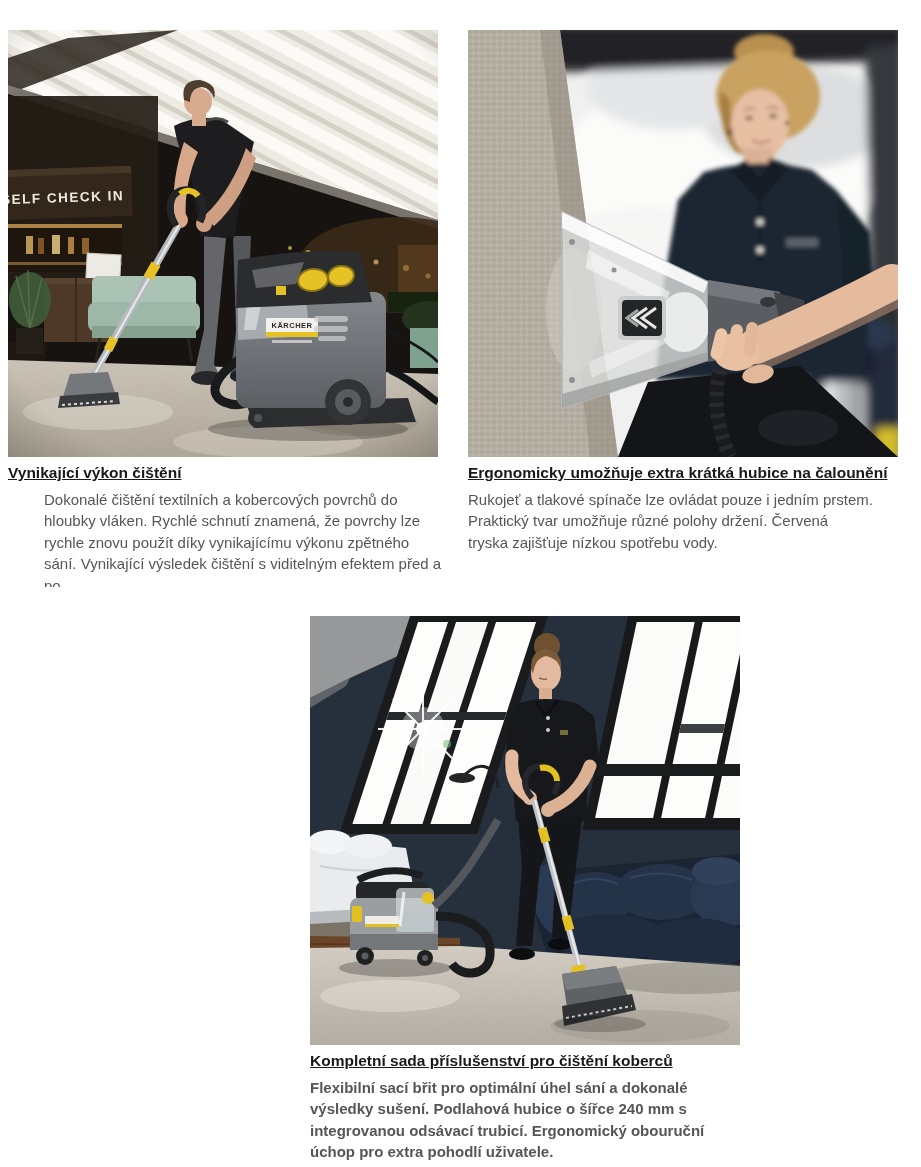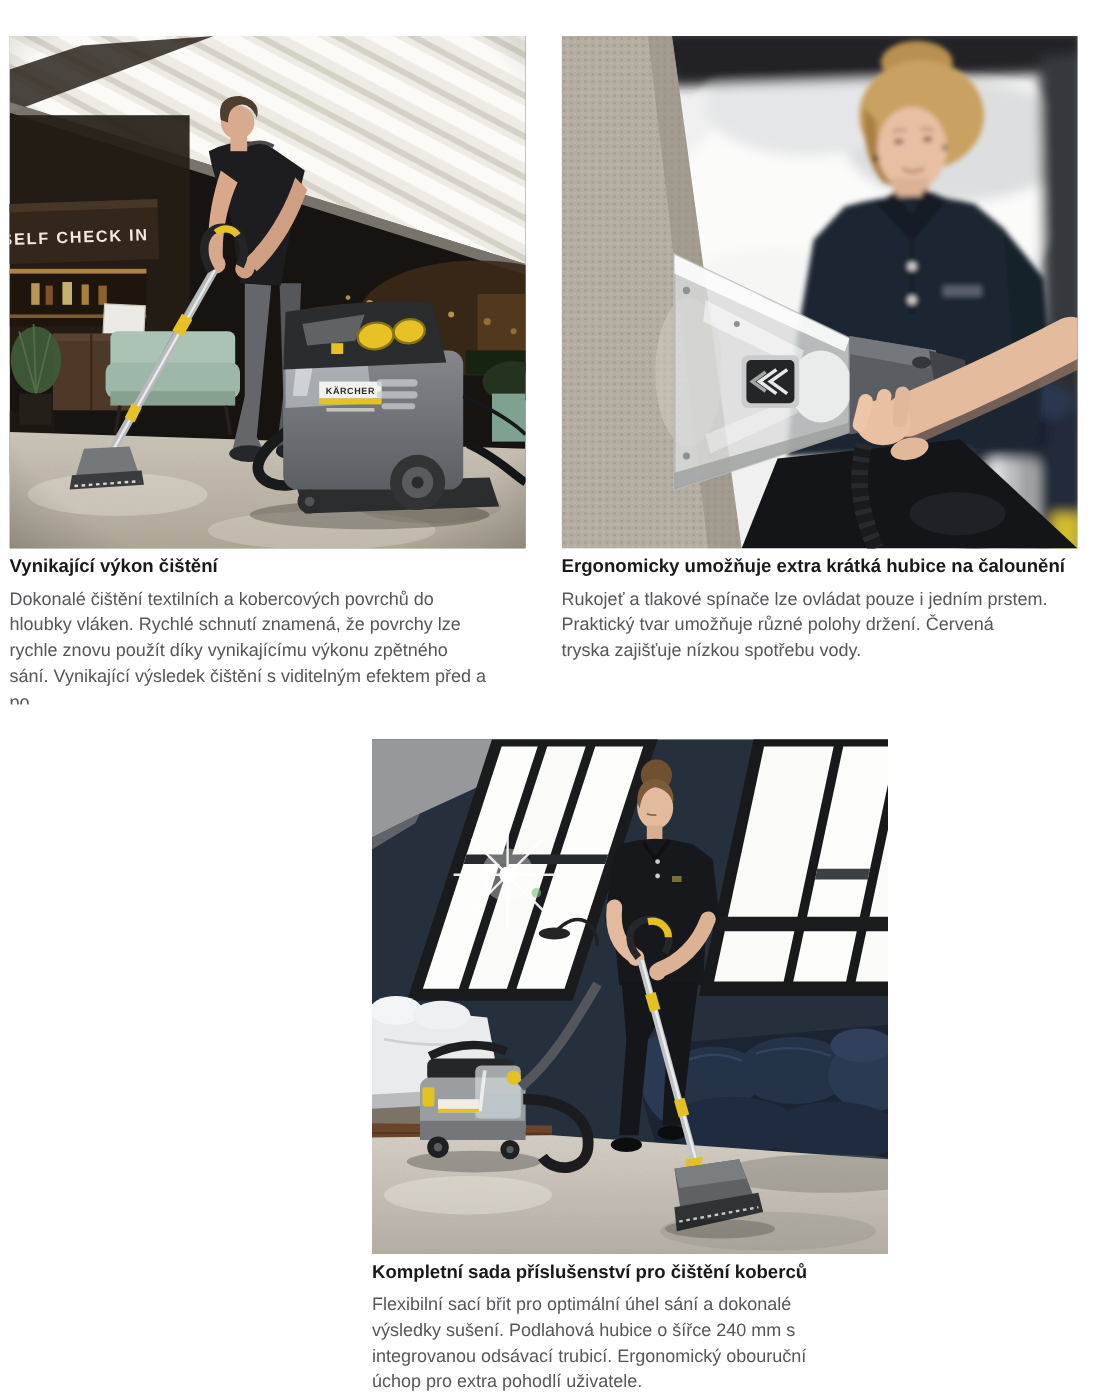--- a/index.html
+++ b/index.html
@@ -16,31 +16,32 @@
   #feature-2 { left: 468px; top: 30px;  width: 430px; }
   #feature-3 { left: 270px; top: 616px; width: 430px; padding-left: 40px; }
   .feature-img { display: block; }
   .feature-title {
     margin: 7px 0 0 0;
     font-size: 15.5px;
     line-height: 17px;
     font-weight: bold;
     color: #191919;
     white-space: nowrap;
+    text-decoration: underline;
   }
   .feature-body {
     margin: 8px 0 0 0;
     font-size: 15px;
     line-height: 21.4px;
     color: #55565a;
     white-space: pre-line;
     width: 462px;
   }
-  #feature-3 .feature-body { width: 440px; }
-  .clipped { max-height: 98px; overflow: hidden; }
+  #feature-3 .feature-body { width: 440px; font-weight: bold; }
+  .clipped { max-height: 98px; overflow: hidden; margin-left: 36px; }
   svg text { font-family: "Liberation Sans", sans-serif; }
 </style>
 </head>
 <body>
 
 <div class="page">
 
   <div class="feature" id="feature-1">
     <svg class="feature-img" width="430" height="427" viewBox="0 0 430 427">
       <defs>

